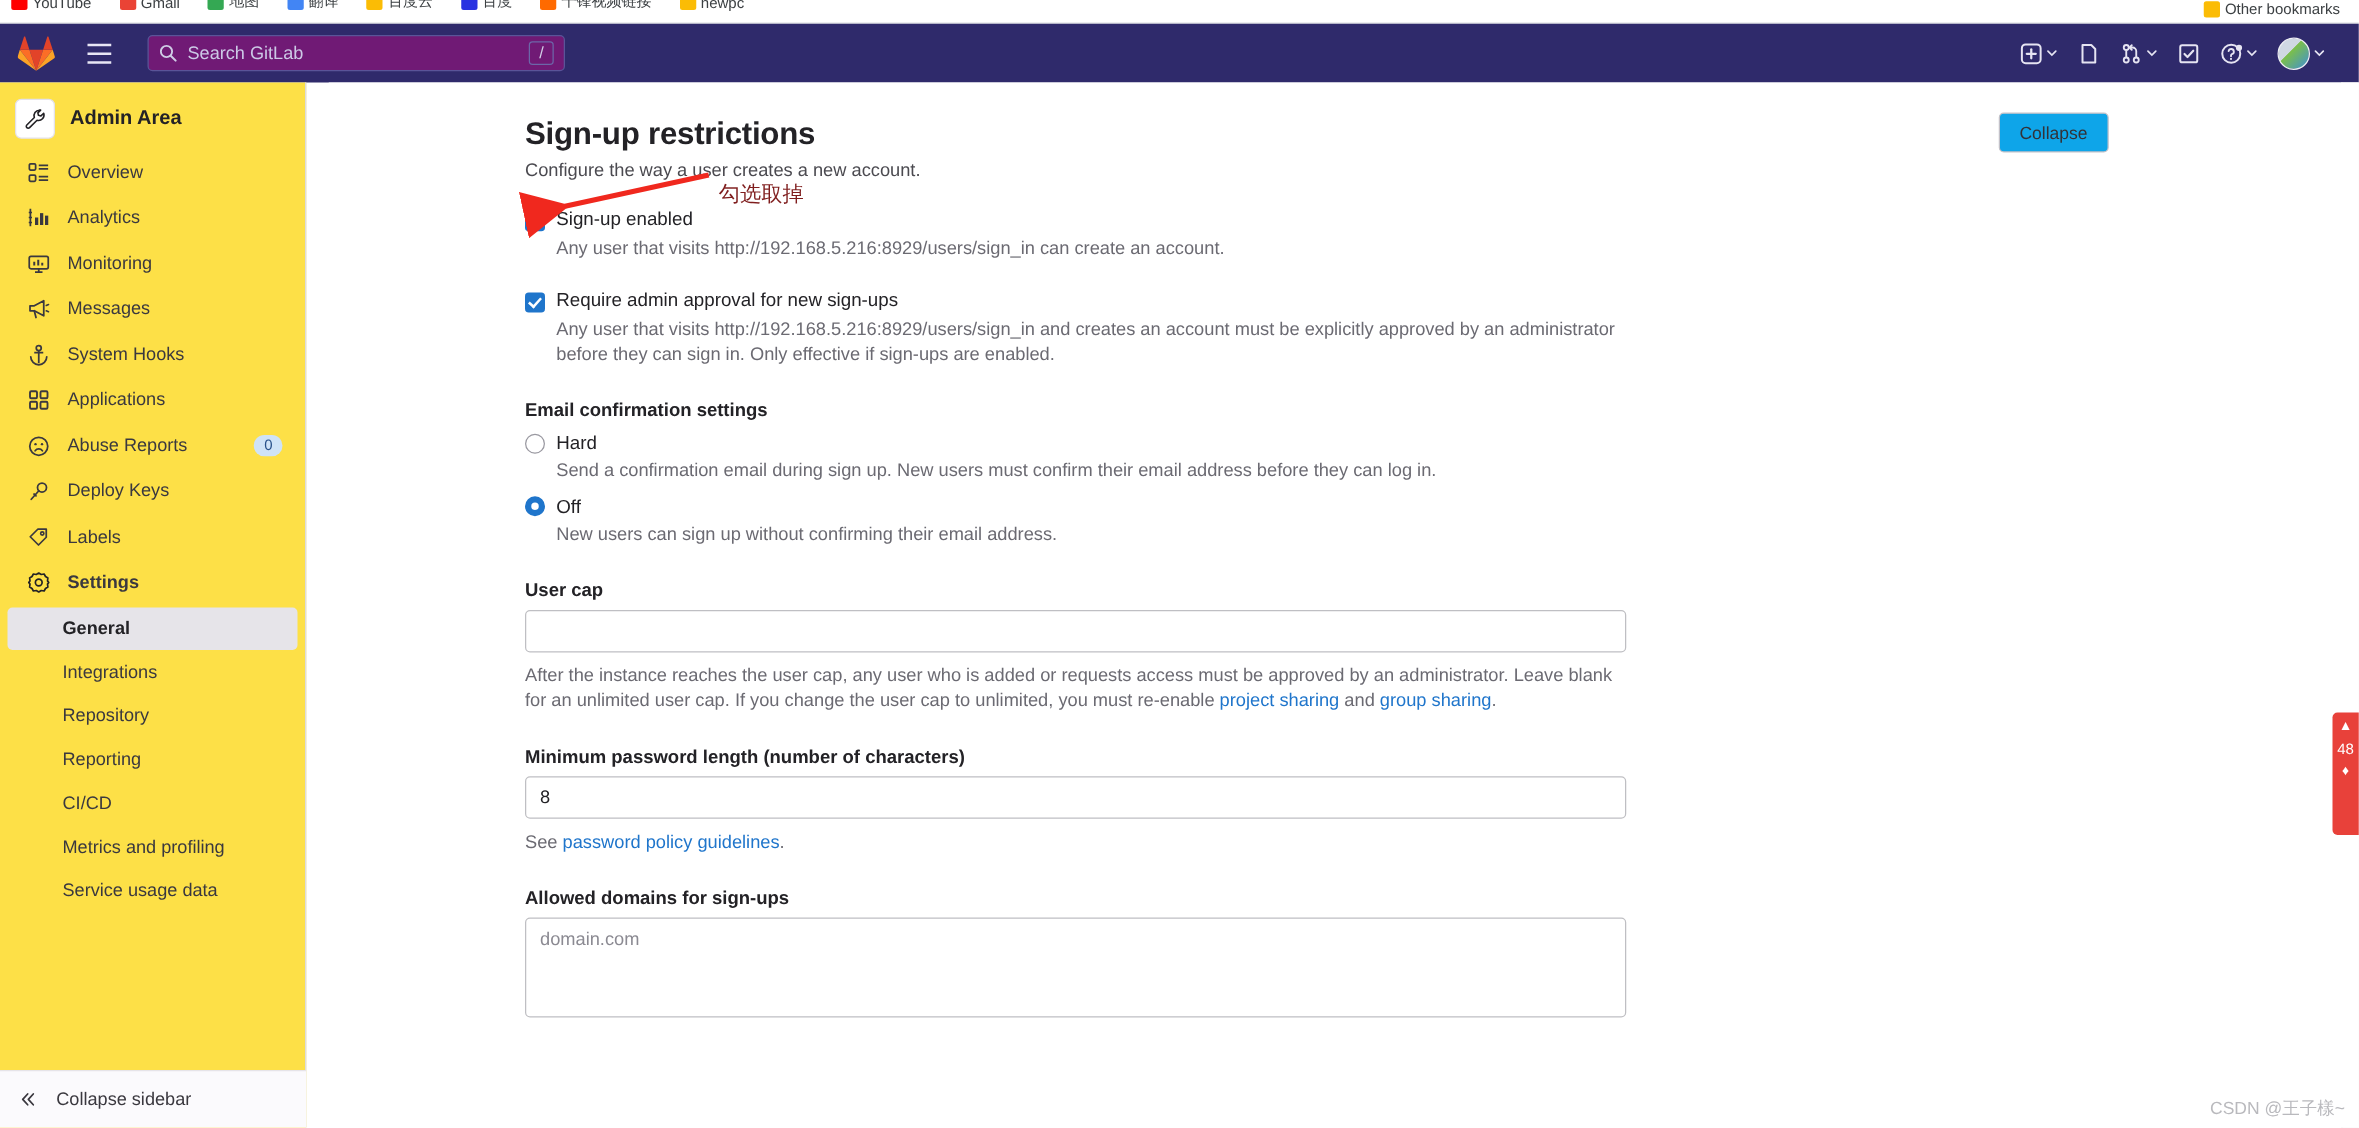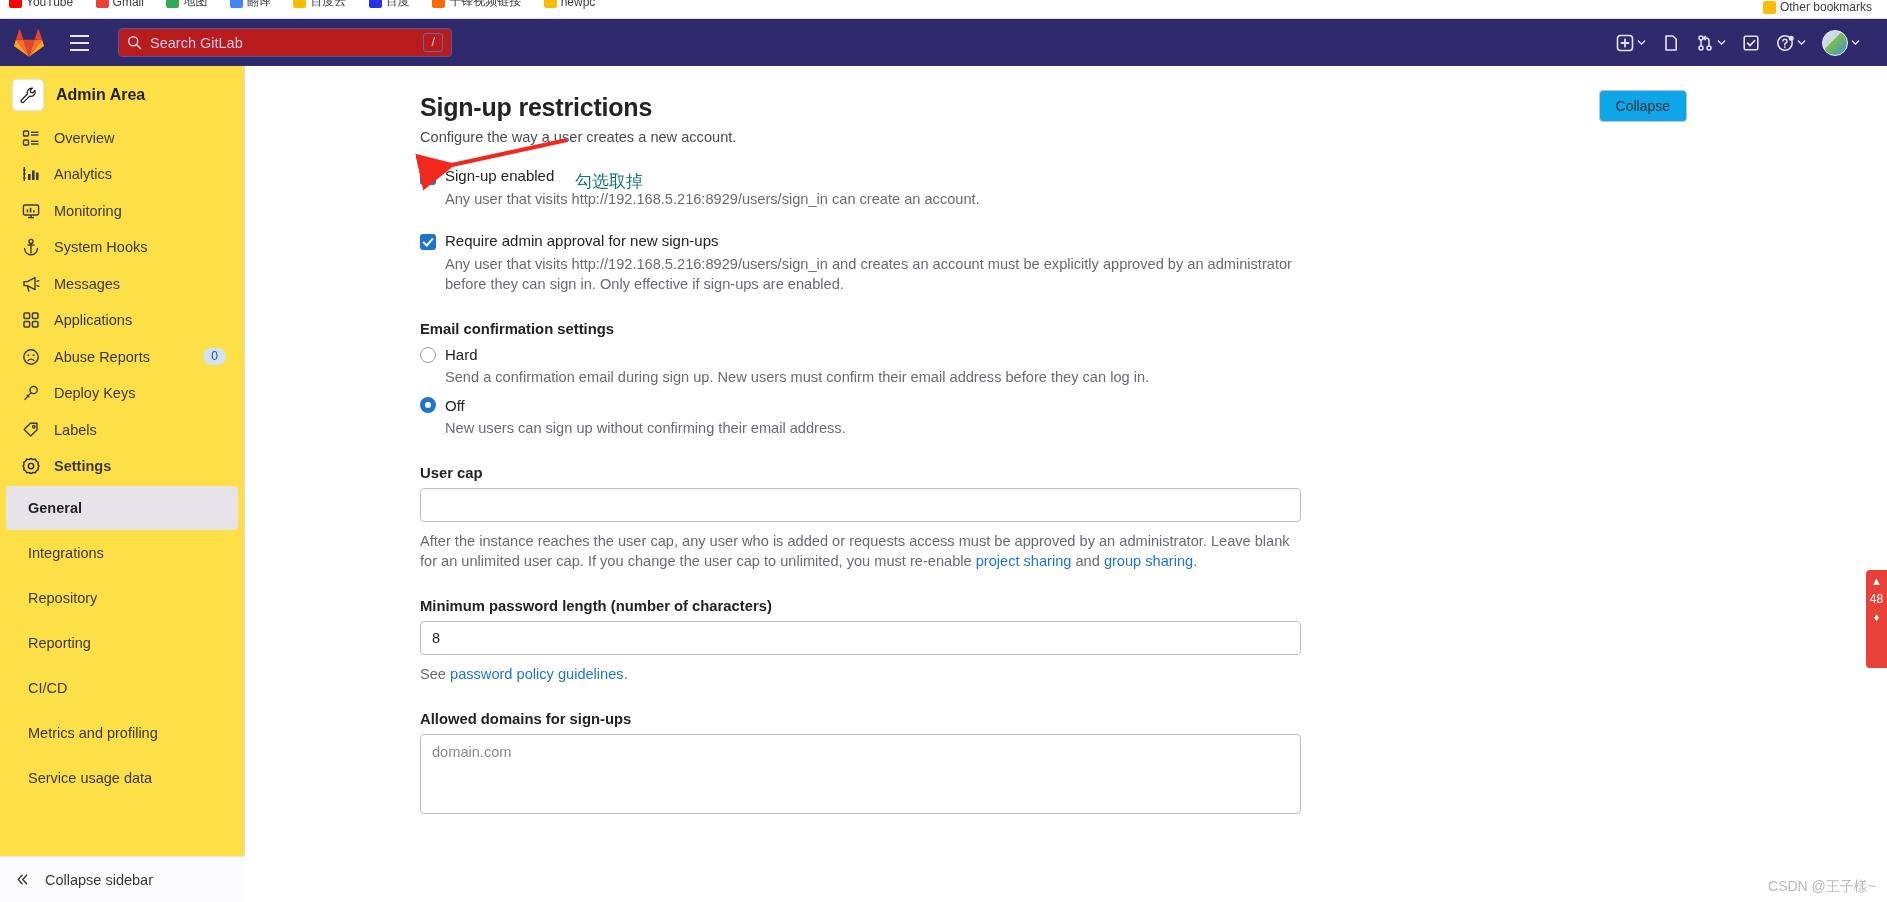--- a/index.html
+++ b/index.html
@@ -35,21 +35,21 @@
   }
   #gl-logo { margin-left: 14px; width: 30px; height: 29px; flex: 0 0 auto; }
   #hamburger-button {
     margin-left: 20px; width: 30px; height: 30px; flex: 0 0 auto;
     display: flex; flex-direction: column; justify-content: center;
     align-items: center; gap: 5px; cursor: pointer;
   }
   #hamburger-button i { display: block; width: 19px; height: 2px; background: #e8e6f5; }
   #search-box {
     margin-left: 24px; width: 334px; height: 29px;
-    background: #b91c1c; border: 1px solid #5a5498; border-radius: 4px;
+    background: #701a75; border: 1px solid #5a5498; border-radius: 4px;
     display: flex; align-items: center; padding: 0 8px; cursor: text;
   }
   #search-box .mag { width: 15px; height: 15px; flex: 0 0 auto; }
   #search-placeholder {
     flex: 1; color: #ccc9e6; font-size: 14.5px; margin-left: 8px;
     white-space: nowrap; overflow: hidden;
   }
   #search-slash {
     color: #d3d0e8; font-size: 13px; border: 1px solid #6c66a8;
     border-radius: 3px; padding: 0px 7px 1px; line-height: 16px;
@@ -94,22 +94,22 @@
     border-radius: 4px; cursor: pointer; color: #3a383f;
   }
   .nav-item .ico { width: 18px; height: 18px; flex: 0 0 auto; display: block; }
   .nav-item .lbl { flex: 1; white-space: nowrap; }
   .nav-item.bold .lbl { font-weight: bold; }
   .badge {
     background: #cfe3f7; color: #28518a; font-size: 12px;
     border-radius: 10px; padding: 1px 8px; line-height: 15px;
   }
   .sub-item {
-    display: flex; align-items: center; height: 44px;
-    padding-left: 22px; margin: 1px 6px; border-radius: 4px;
+    display: flex; align-items: center; height: 34px;
+    padding-left: 44px; margin: 1px 6px; border-radius: 4px;
     cursor: pointer; color: #3a383f; white-space: nowrap;
   }
   .sub-item.active { background: #e6e4e9; font-weight: bold; color: #232226; }
   #collapse-sidebar {
     position: absolute; left: 0; bottom: 0; width: 245px; height: 46px;
     border-top: 1px solid #e6e4e9; display: flex; align-items: center;
     gap: 15px; padding-left: 15px; cursor: pointer; color: #3a383f;
     background: #fbfafd;
   }
   
@@ -184,23 +184,22 @@
   }
   a.lnk { color: #1f75cb; text-decoration: none; cursor: pointer; }
 
   
   #annotation-layer {
     position: absolute; left: 0; top: 0; width: 1887px; height: 902px;
     pointer-events: none;
   }
   #annotation-text {
     position: absolute; left: 575px; top: 144px;
-    color: #0f766e; font-size: 17px; font-family: "DejaVu Sans", sans-serif;
+    color: #7f1d1d; font-size: 17px; font-family: "DejaVu Sans", sans-serif;
     white-space: nowrap;
-    margin-top: 26px;
   }
 
   
   #right-widget {
     position: absolute; right: 0; top: 570px; width: 21px; height: 98px;
     background: #e8413a; border-radius: 4px 0 0 4px;
     color: #fff; font-size: 11px; overflow: hidden;
     display: flex; flex-direction: column; align-items: center;
     padding-top: 5px; gap: 5px;
   }
@@ -384,36 +383,36 @@
         <line x1="9" y1="13" x2="9" y2="15.6" stroke="#3a383f" stroke-width="1.4"></line>
         <rect x="4.6" y="7.4" width="1.6" height="3" fill="#3a383f"></rect>
         <rect x="7.8" y="5.8" width="1.6" height="4.6" fill="#3a383f"></rect>
         <rect x="11" y="8.2" width="1.6" height="2.2" fill="#3a383f"></rect>
       </svg>
       <span class="lbl">Monitoring</span>
     </div>
 
     <div class="nav-item">
       <svg class="ico" viewBox="0 0 18 18">
+        <path d="M2 6.6h3.4L13 2.6v12L5.4 10.6H2Z" fill="none" stroke="#3a383f" stroke-width="1.4" stroke-linejoin="round"></path>
+        <path d="M5.4 10.6 6.8 16" fill="none" stroke="#3a383f" stroke-width="1.4" stroke-linecap="round"></path>
+        <line x1="15" y1="6.4" x2="16.8" y2="5.6" stroke="#3a383f" stroke-width="1.3" stroke-linecap="round"></line>
+        <line x1="15" y1="10.6" x2="16.8" y2="11.4" stroke="#3a383f" stroke-width="1.3" stroke-linecap="round"></line>
+      </svg>
+      <span class="lbl">Messages</span>
+    </div>
+
+    <div class="nav-item">
+      <svg class="ico" viewBox="0 0 18 18">
         <circle cx="9" cy="3.4" r="2" fill="none" stroke="#3a383f" stroke-width="1.4"></circle>
         <line x1="9" y1="5.4" x2="9" y2="15.6" stroke="#3a383f" stroke-width="1.4"></line>
         <line x1="5.4" y1="7" x2="12.6" y2="7" stroke="#3a383f" stroke-width="1.4"></line>
         <path d="M2.6 10.4a6.4 6.4 0 0 0 12.8 0" fill="none" stroke="#3a383f" stroke-width="1.4" stroke-linecap="round"></path>
       </svg>
       <span class="lbl">System Hooks</span>
-    </div>
-
-    <div class="nav-item">
-      <svg class="ico" viewBox="0 0 18 18">
-        <path d="M2 6.6h3.4L13 2.6v12L5.4 10.6H2Z" fill="none" stroke="#3a383f" stroke-width="1.4" stroke-linejoin="round"></path>
-        <path d="M5.4 10.6 6.8 16" fill="none" stroke="#3a383f" stroke-width="1.4" stroke-linecap="round"></path>
-        <line x1="15" y1="6.4" x2="16.8" y2="5.6" stroke="#3a383f" stroke-width="1.3" stroke-linecap="round"></line>
-        <line x1="15" y1="10.6" x2="16.8" y2="11.4" stroke="#3a383f" stroke-width="1.3" stroke-linecap="round"></line>
-      </svg>
-      <span class="lbl">Messages</span>
     </div>
 
     <div class="nav-item">
       <svg class="ico" viewBox="0 0 18 18">
         <rect x="2" y="2" width="5.6" height="5.6" rx="1" fill="none" stroke="#3a383f" stroke-width="1.5"></rect>
         <rect x="10.4" y="2" width="5.6" height="5.6" rx="1" fill="none" stroke="#3a383f" stroke-width="1.5"></rect>
         <rect x="2" y="10.4" width="5.6" height="5.6" rx="1" fill="none" stroke="#3a383f" stroke-width="1.5"></rect>
         <rect x="10.4" y="10.4" width="5.6" height="5.6" rx="1" fill="none" stroke="#3a383f" stroke-width="1.5"></rect>
       </svg>
       <span class="lbl">Applications</span>

